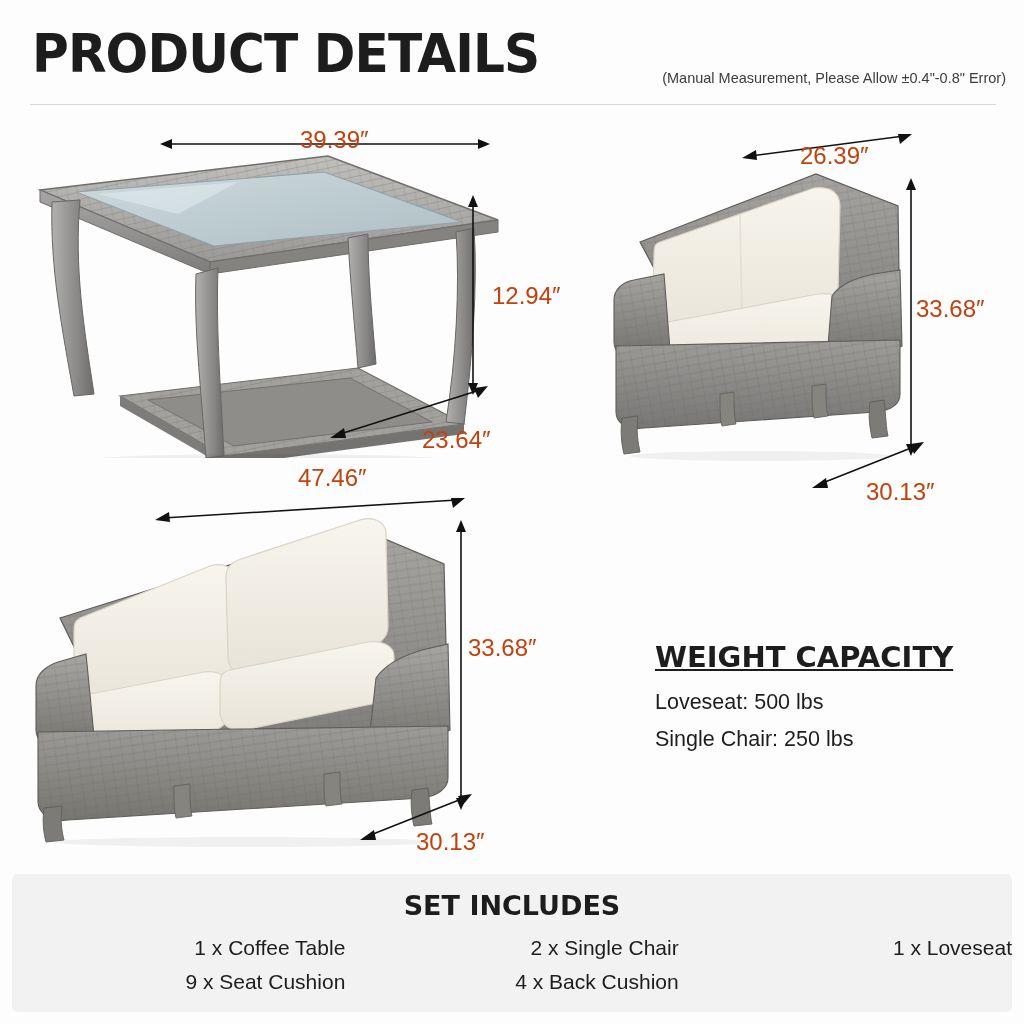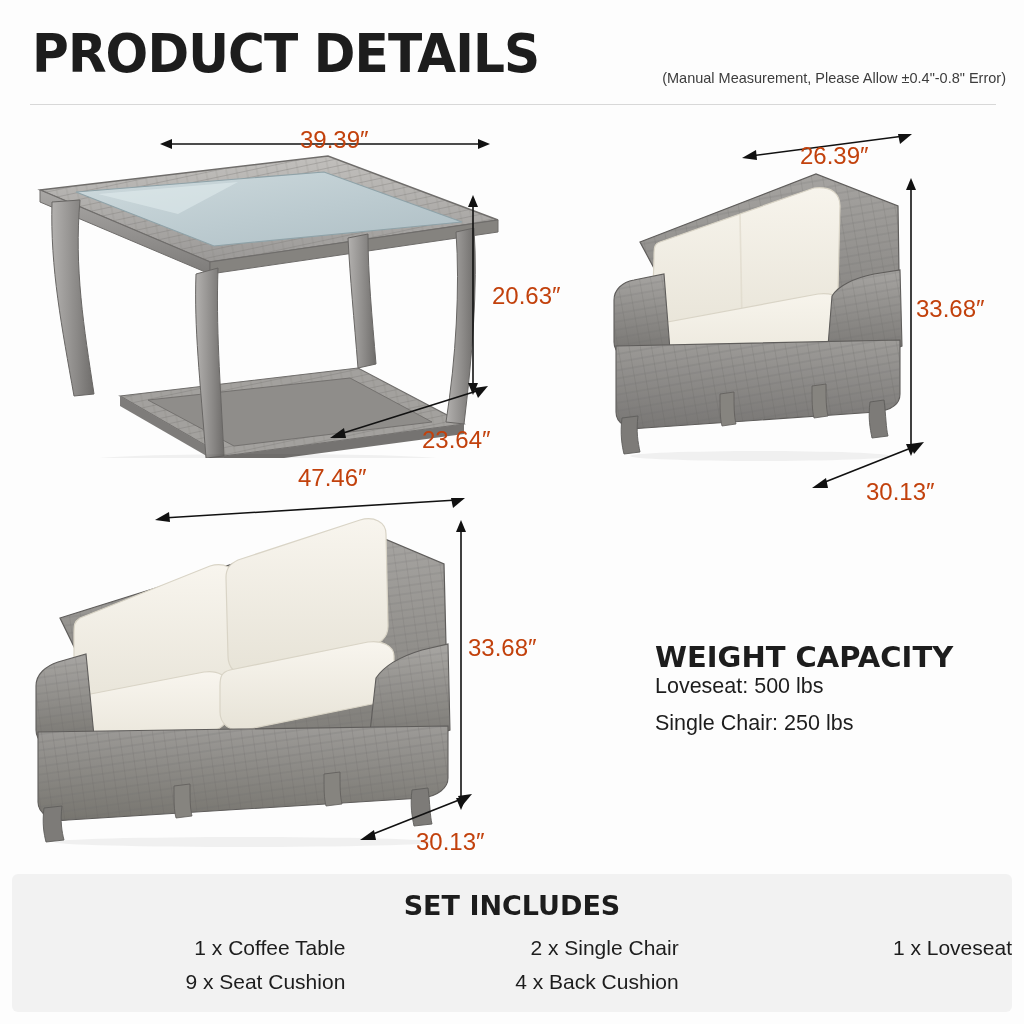--- a/index.html
+++ b/index.html
@@ -76,21 +76,23 @@
     position: absolute;
     left: 655px;
     top: 640px;
     width: 340px;
   }
   .weight-title {
     font-family: "DejaVu Sans", sans-serif;
     font-weight: bold;
     font-size: 29px;
     color: #1d1d1d;
-    white-space: nowrap;
+    margin-bottom: 16px;
+    white-space: nowrap;
+    text-decoration: underline;
   }
   .weight-line {
     font-size: 21.5px;
     color: #1d1d1d;
     margin-bottom: 12px;
     white-space: nowrap;
   }
 
   
   .set-includes {
@@ -196,21 +198,21 @@
     <polygon points="0,14 12,9 12,19" fill="#111"></polygon>
     <polygon points="330,14 318,9 318,19" fill="#111"></polygon>
   </svg>
   <div class="dim" style="left:300px; top:126px;">39.39″</div>
 
   <svg style="position:absolute; left:460px; top:195px;" width="26" height="200">
     <line x1="13" y1="8" x2="13" y2="192" stroke="#111" stroke-width="1.6"></line>
     <polygon points="13,0 8,12 18,12" fill="#111"></polygon>
     <polygon points="13,200 8,188 18,188" fill="#111"></polygon>
   </svg>
-  <div class="dim" style="left:492px; top:282px;">20.63″</div>
+  <div class="dim" style="left:492px; top:282px;">12.94″</div>
 
   <svg style="position:absolute; left:330px; top:380px;" width="160" height="62">
     <line x1="10" y1="54" x2="150" y2="10" stroke="#111" stroke-width="1.6"></line>
     <polygon points="0,58 14,48 16,58" fill="#111"></polygon>
     <polygon points="158,6 144,8 148,18" fill="#111"></polygon>
   </svg>
   <div class="dim" style="left:422px; top:426px;">23.64″</div>
 
   <div class="fig" style="left:600px; top:150px; width:340px; height:320px;">
     <svg width="340" height="320" viewBox="0 0 340 320">

